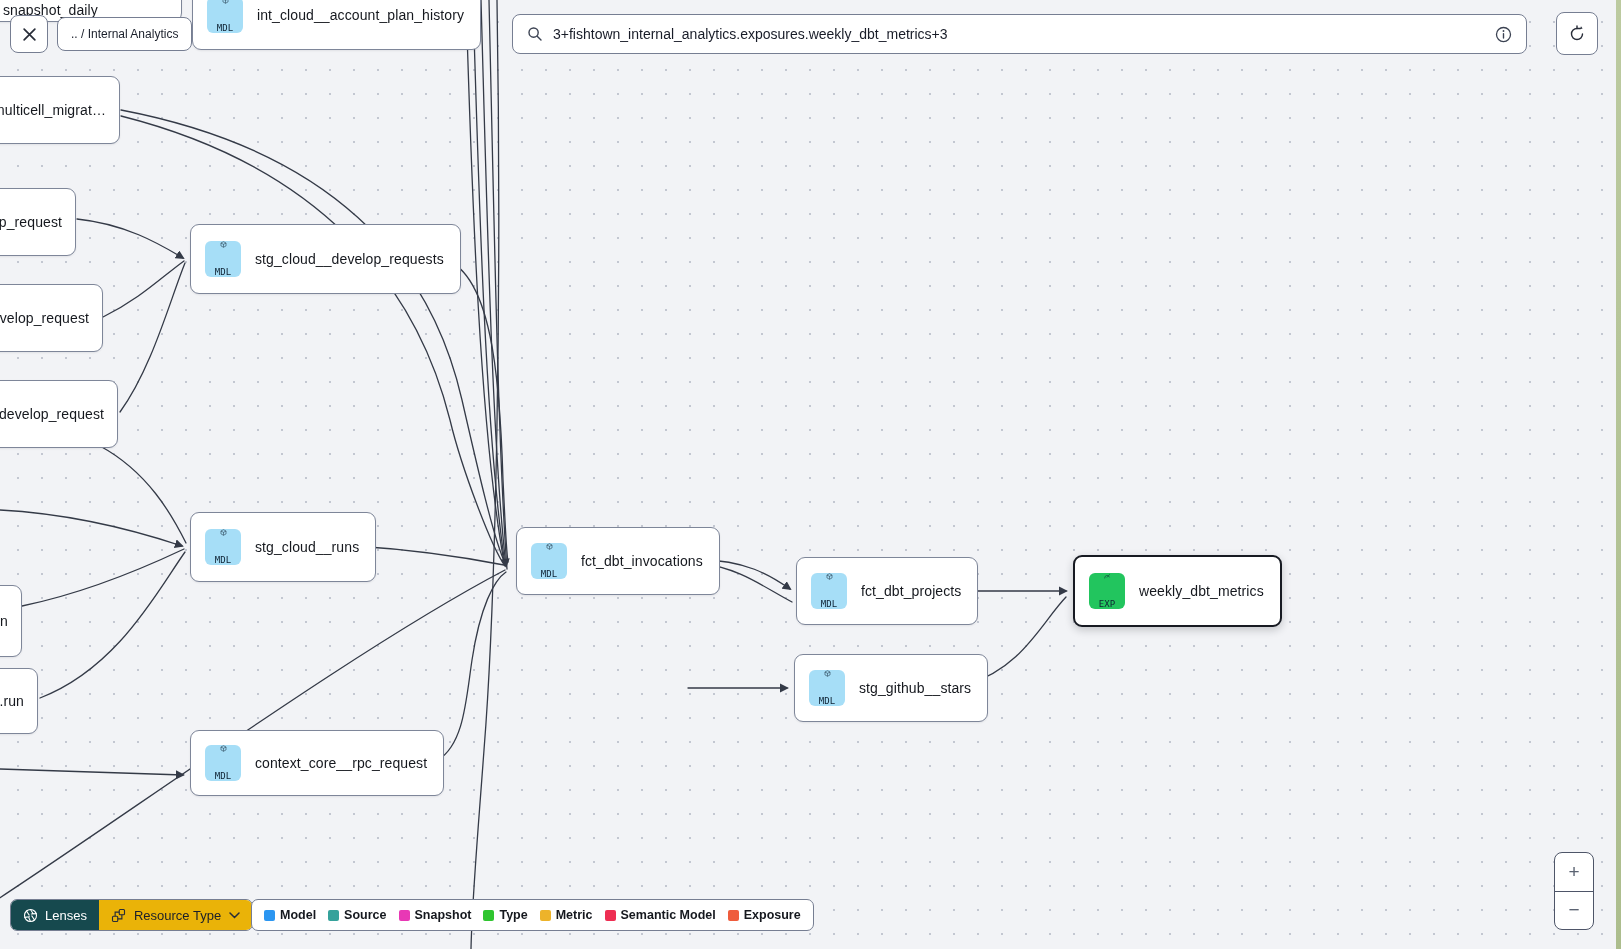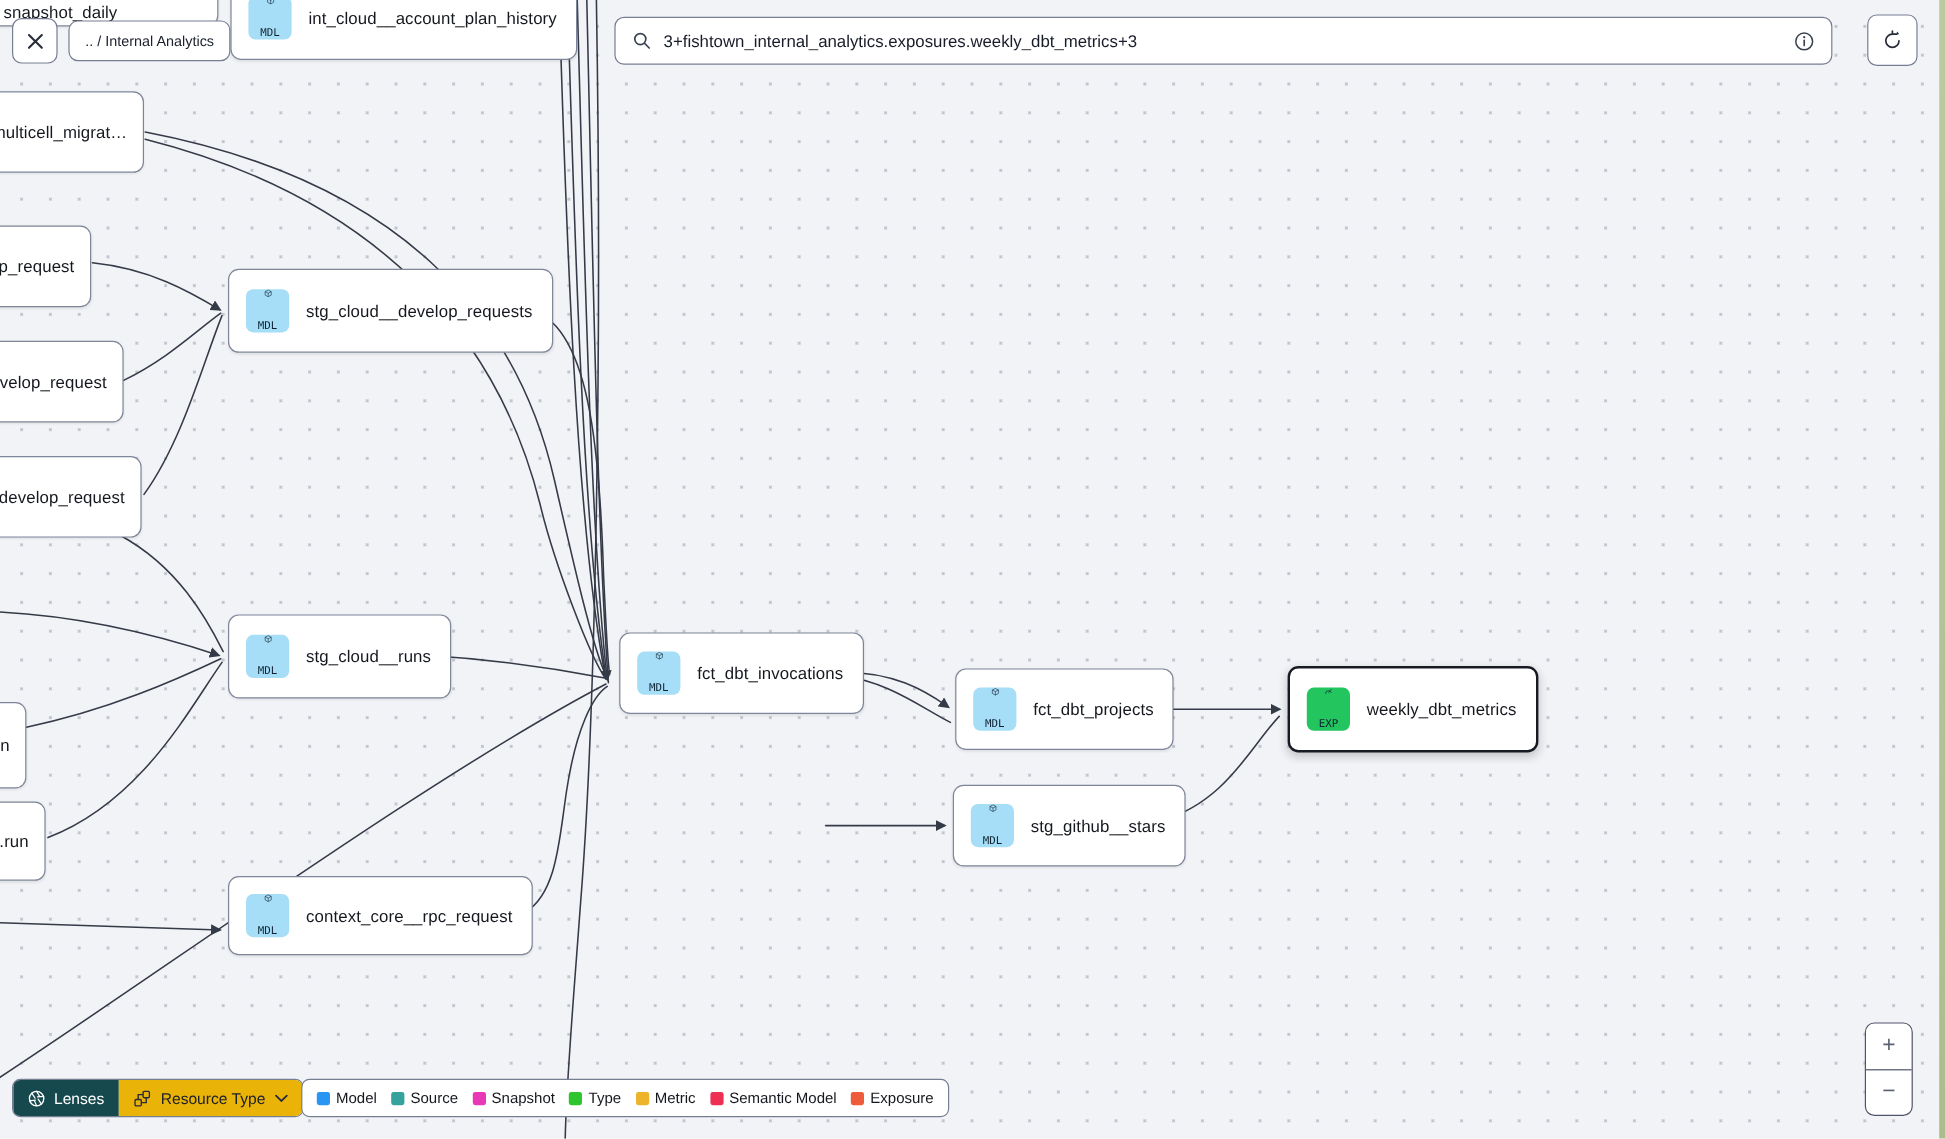--- a/index.html
+++ b/index.html
@@ -34,21 +34,21 @@
   #searchbar{left:512px;top:14px;width:1015px;height:40px;padding:0 14px;gap:10px;}
   #searchbar input{border:none;outline:none;flex:1;font-size:14px;color:#181c28;
     font-family:"Liberation Sans","DejaVu Sans",sans-serif;background:transparent;padding:0;}
   #refresh-btn{left:1556px;top:12px;width:42px;height:43px;justify-content:center;cursor:pointer;}
   
   #lenses-bar{left:10px;top:899px;height:32px;border-radius:7px;overflow:hidden;padding:0;}
   #lenses-pill{background:#16494e;color:#fff;height:100%;display:flex;align-items:center;
     gap:7px;padding:16px 12px;font-size:13px;cursor:pointer;}
   #resource-type{display:flex;align-items:center;gap:8px;padding:0 12px;height:100%;
     font-size:13px;color:#1a1f2b;cursor:pointer;background:#eab308;}
-  #legend{left:251px;top:899px;height:32px;border-radius:7px;padding:0 12px;gap:12px;}
+  #legend{left:251px;top:899px;height:32px;border-radius:7px;padding:0 12px;gap:12px;font-weight:bold;}
   .legend-item{display:flex;align-items:center;gap:5px;font-size:12.5px;color:#15181e;}
   .legend-swatch{width:11px;height:11px;border-radius:2px;flex:none;}
   #zoom-ctl{left:1554px;top:852px;width:40px;height:78px;flex-direction:column;padding:0;
     border-color:#4e5568;align-items:stretch;}
   .zoom-cell{flex:1;display:flex;align-items:center;justify-content:center;font-size:19px;
     color:#5b6372;cursor:pointer;}
   #zoom-cell-in{border-bottom:1px solid #4e5568;}
   
   #edge-strip{position:absolute;right:0;top:0;width:5px;height:949px;
     background:linear-gradient(#bccaa0,#acbd8d);}

